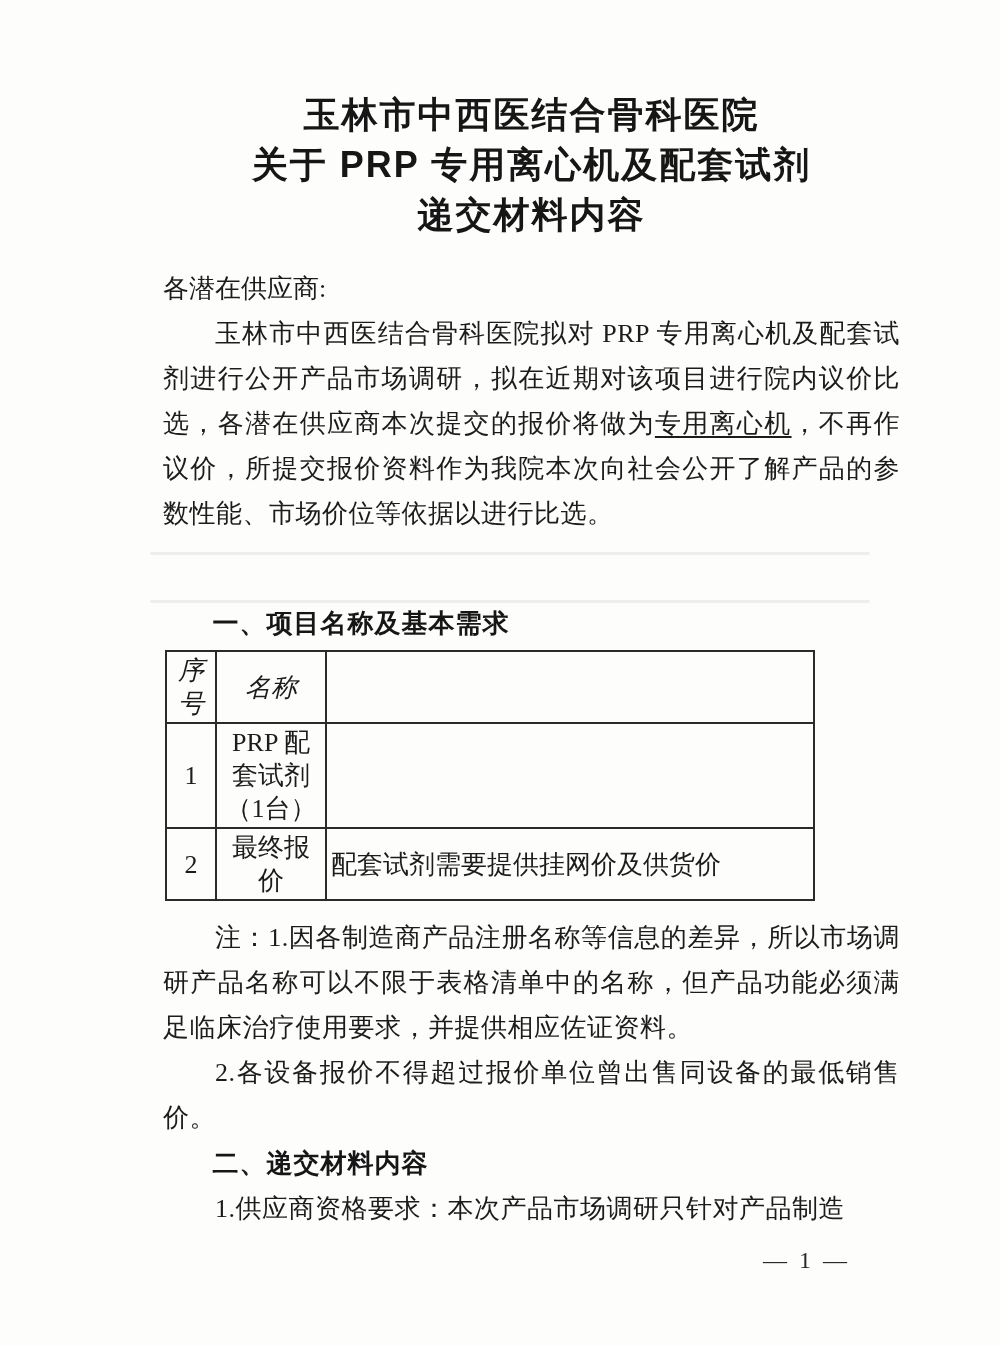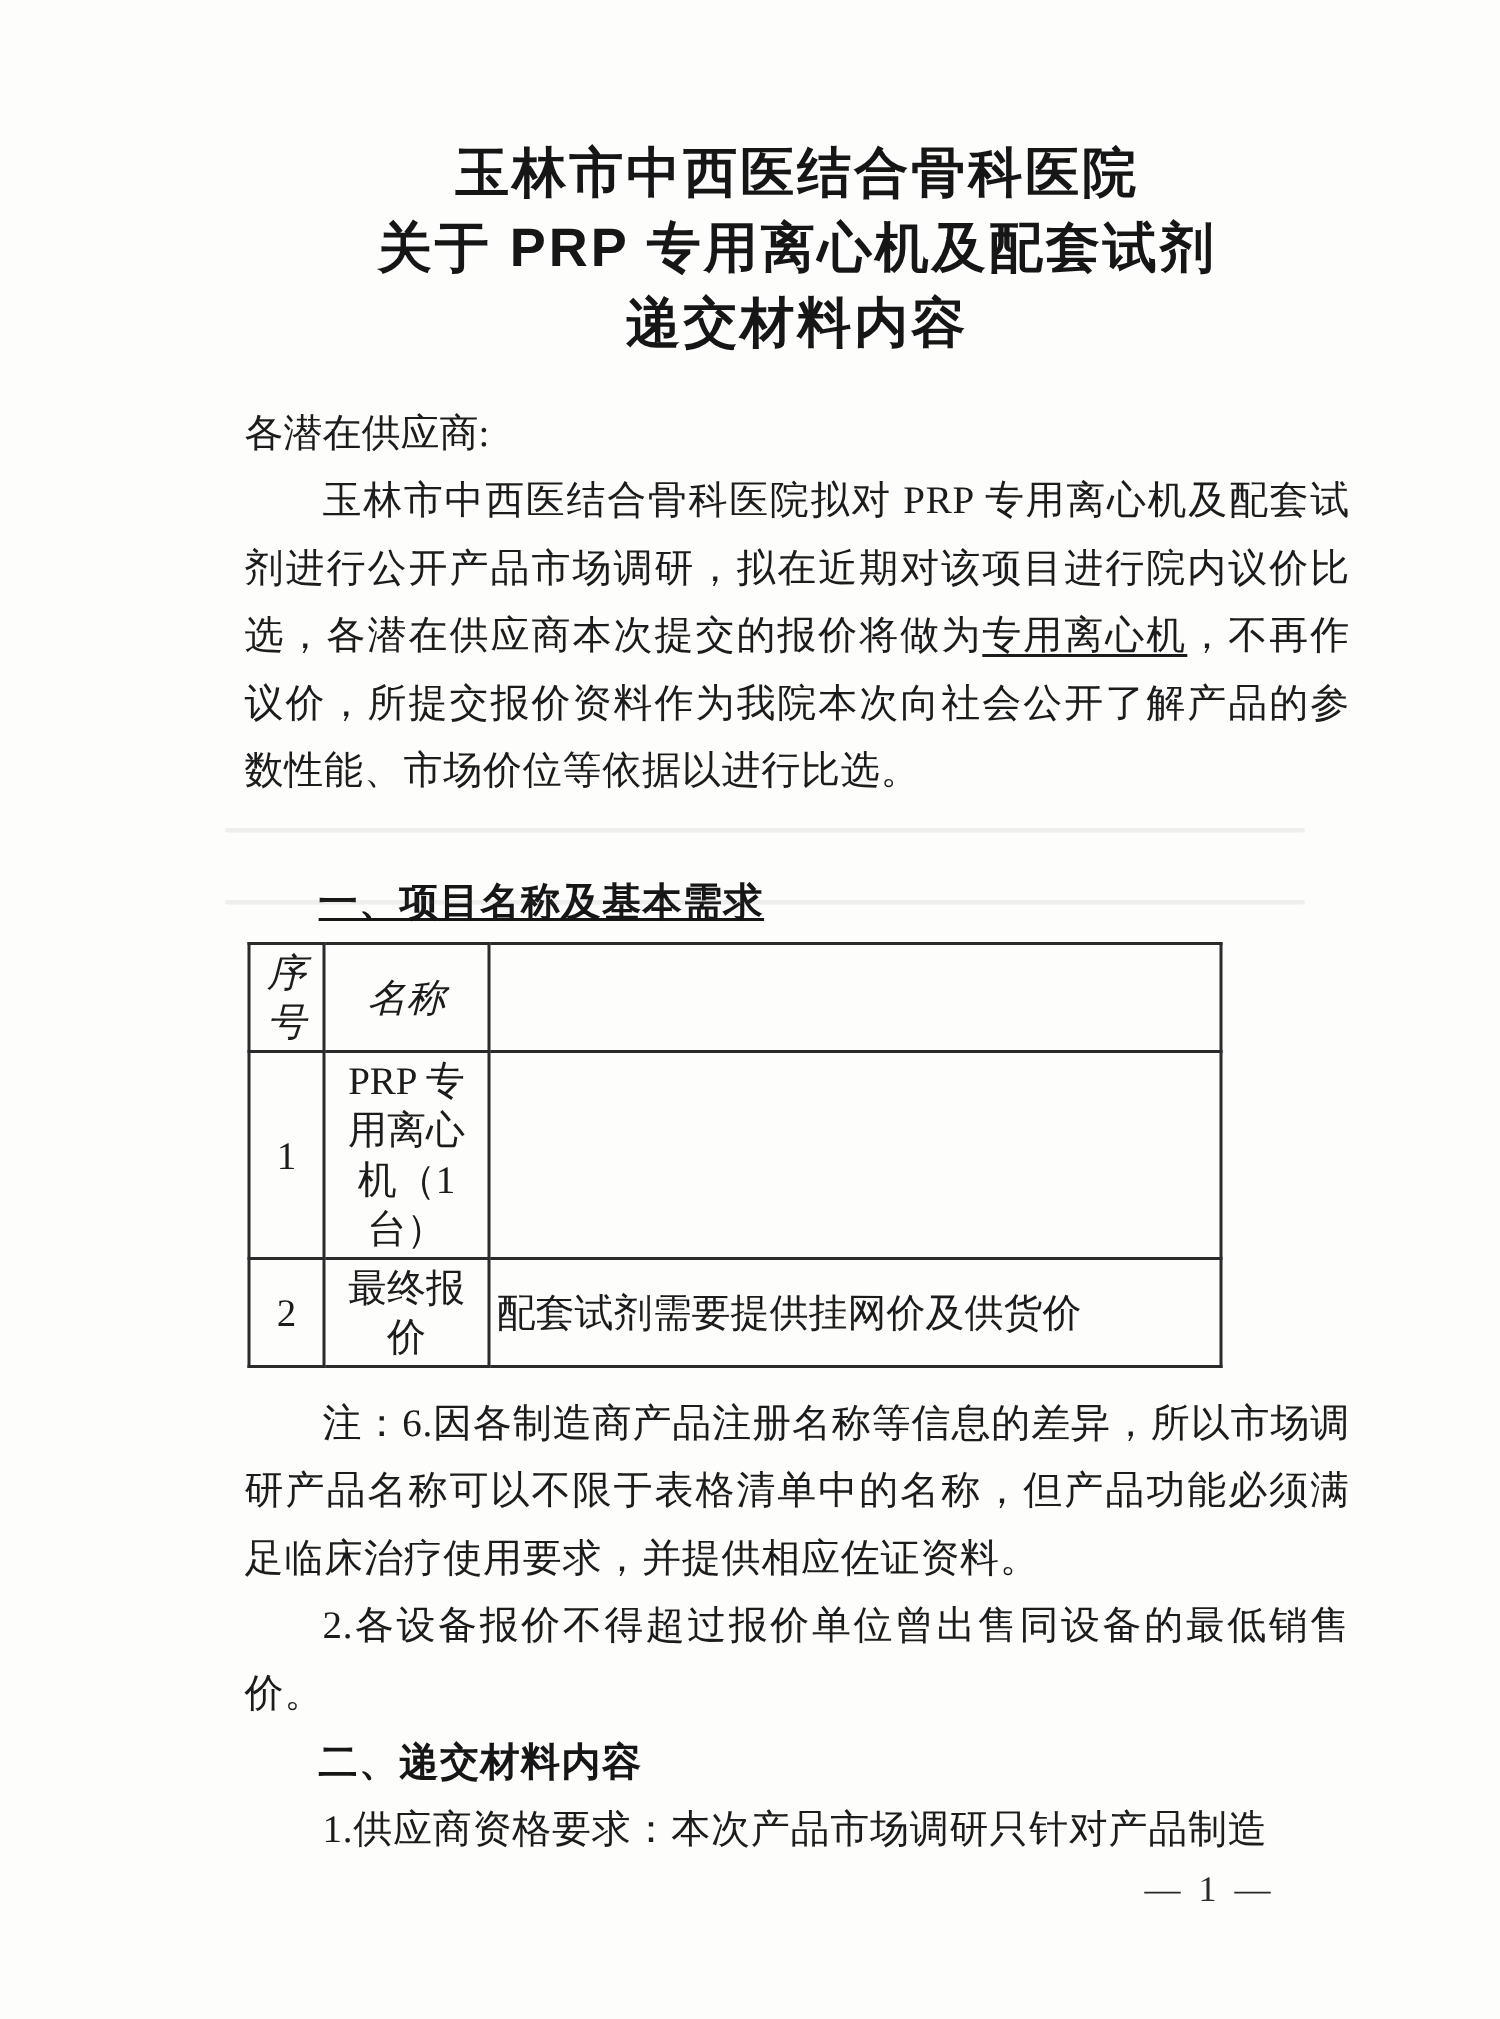--- a/index.html
+++ b/index.html
@@ -53,21 +53,21 @@
   .section-heading {
     margin: 0;
     font-family: "Liberation Sans", "DejaVu Sans", sans-serif;
     font-weight: 700;
     font-size: 26px;
     line-height: 46px;
     text-indent: 1.9em;
     letter-spacing: 1px;
     color: #161616;
   }
-  .section-heading.first { margin-top: 42px; text-decoration: underline; }
+  .section-heading.first { margin-top: 64px; }
   
   .req-table {
     width: 650px;
     margin: 4px 0 0 2px;
     border-collapse: collapse;
     table-layout: fixed;
   }
   .req-table col.c1 { width: 50px; }
   .req-table col.c2 { width: 110px; }
   .req-table th, .req-table td {
@@ -135,33 +135,33 @@
         <col class="c3">
       </colgroup>
       <tbody>
         <tr class="header-row">
           <th>序号</th>
           <th>名称</th>
           <th></th>
         </tr>
         <tr class="data-row-1">
           <td class="no-cell">1</td>
-          <td class="name-cell">PRP 专用离心机（1台）</td>
+          <td class="name-cell">PRP 配套试剂（1台）</td>
           <td class="desc-cell"></td>
         </tr>
         <tr class="data-row-2">
           <td class="no-cell">2</td>
           <td class="name-cell">最终报价</td>
           <td class="desc-cell">配套试剂需要提供挂网价及供货价</td>
         </tr>
       </tbody>
     </table>
 
     <div class="notes">
-      <p class="body-para">注：6.因各制造商产品注册名称等信息的差异，所以市场调研产品名称可以不限于表格清单中的名称，但产品功能必须满足临床治疗使用要求，并提供相应佐证资料。</p>
+      <p class="body-para">注：1.因各制造商产品注册名称等信息的差异，所以市场调研产品名称可以不限于表格清单中的名称，但产品功能必须满足临床治疗使用要求，并提供相应佐证资料。</p>
       <p class="body-para">2.各设备报价不得超过报价单位曾出售同设备的最低销售价。</p>
     </div>
 
     <div class="section2-block">
       <h2 class="section-heading">二、递交材料内容</h2>
       <p class="body-para">1.供应商资格要求：本次产品市场调研只针对产品制造</p>
     </div>
 
   </div>
 

